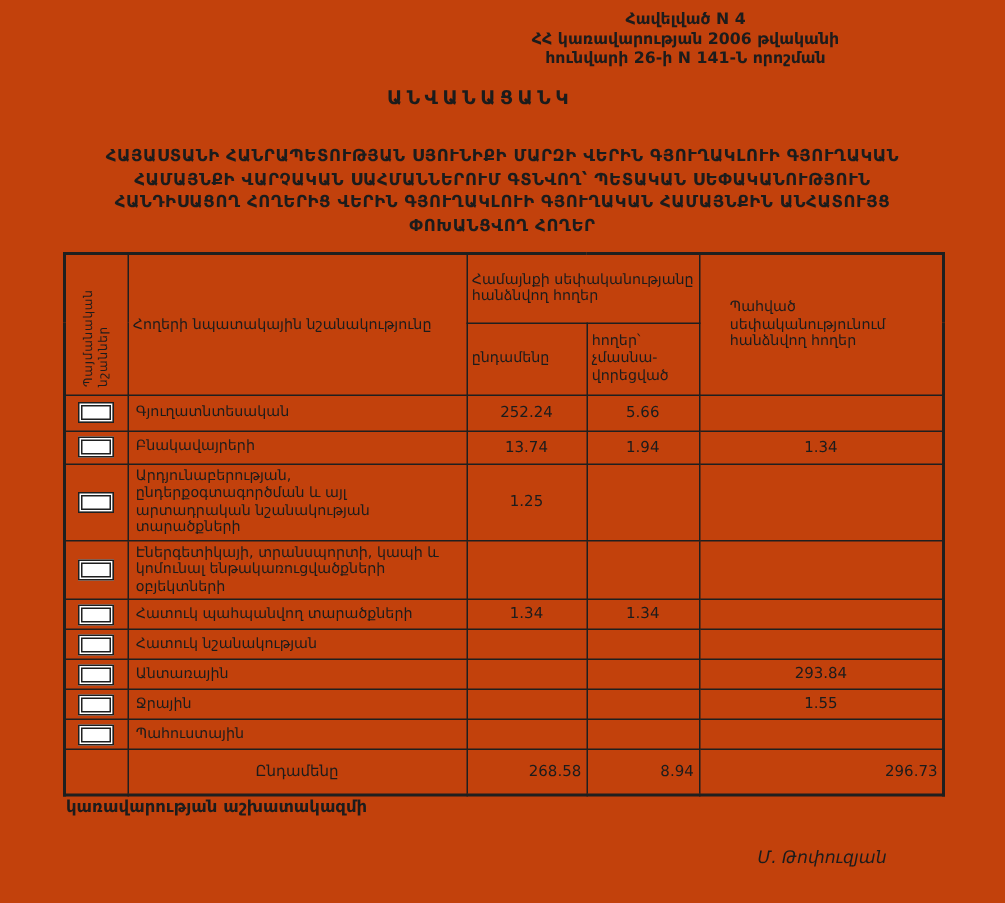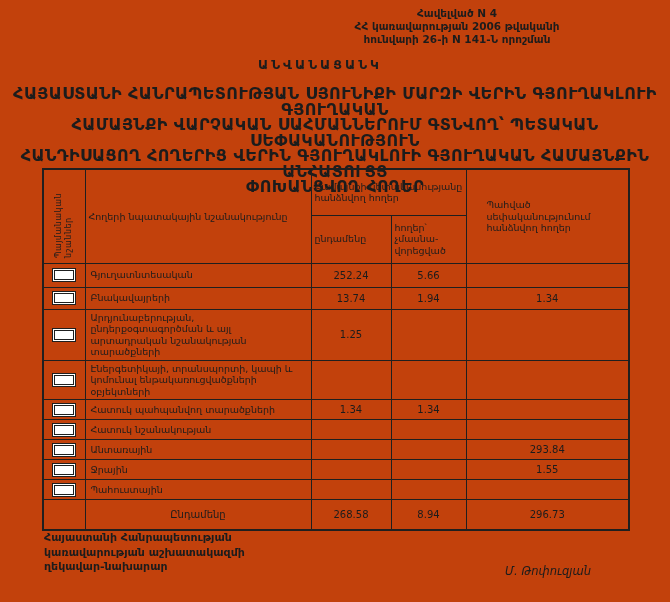--- a/index.html
+++ b/index.html
@@ -22,23 +22,23 @@
 
   
   .doc-title {
     position: absolute; top: 57px; left: 0; width: 640px;
     text-align: center; font-weight: bold;
     font-size: 12.5px; letter-spacing: 3px;
   }
 
   
   .subtitle {
-    position: absolute; top: 86px; left: 5px; width: 660px;
+    position: absolute; top: 96px; left: 5px; width: 660px;
     text-align: center; font-weight: bold;
-    font-size: 16px; line-height: 15.5px; letter-spacing: 0.4px;
+    font-size: 11px; line-height: 15.5px; letter-spacing: 0.4px;
   }
 
   
   .tbl-wrap { position: absolute; top: 168px; left: 42px; }
   table {
     border-collapse: collapse; table-layout: fixed;
     width: 586px; font-size: 9.5px;
     border: 2px solid #1f1f1f;
   }
   th, td { border: 1px solid #1f1f1f; padding: 1px 3px; vertical-align: middle; }
@@ -54,21 +54,21 @@
     background: #ffffff;
   }
   .rot {
     writing-mode: vertical-rl;
     transform: rotate(180deg);
     height: 84px; margin: 0 auto;
     font-size: 8px; line-height: 10px; letter-spacing: 0.5px;
     white-space: normal;
   }
   tr.total-row td.label-cell { text-align: center; }
-  tr.total-row td { font-size: 10px; }
+  tr.total-row td { font-size: 10px; text-align: right; }
 
   
   .footer-left {
     position: absolute; top: 531px; left: 44px;
     font-weight: bold; font-size: 11px; line-height: 14.5px;
   }
   .signature {
     position: absolute; top: 564px; left: 505px;
     font-style: italic; font-size: 11.5px;
   }
@@ -203,20 +203,18 @@
           <td class="label-cell">Ընդամենը</td>
           <td class="val-cell">268.58</td>
           <td class="val-cell">8.94</td>
           <td class="val-cell">296.73</td>
         </tr>
       </tbody>
     </table>
   </div>
 
   <div class="footer-left">
-    <div>Հայաստանի Հանրապետության</div>
     <div>կառավարության աշխատակազմի</div>
-    <div>ղեկավար-նախարար</div>
   </div>
 
   <div class="signature">Մ. Թոփուզյան</div>
 
 </div>
 
 </body></html>

